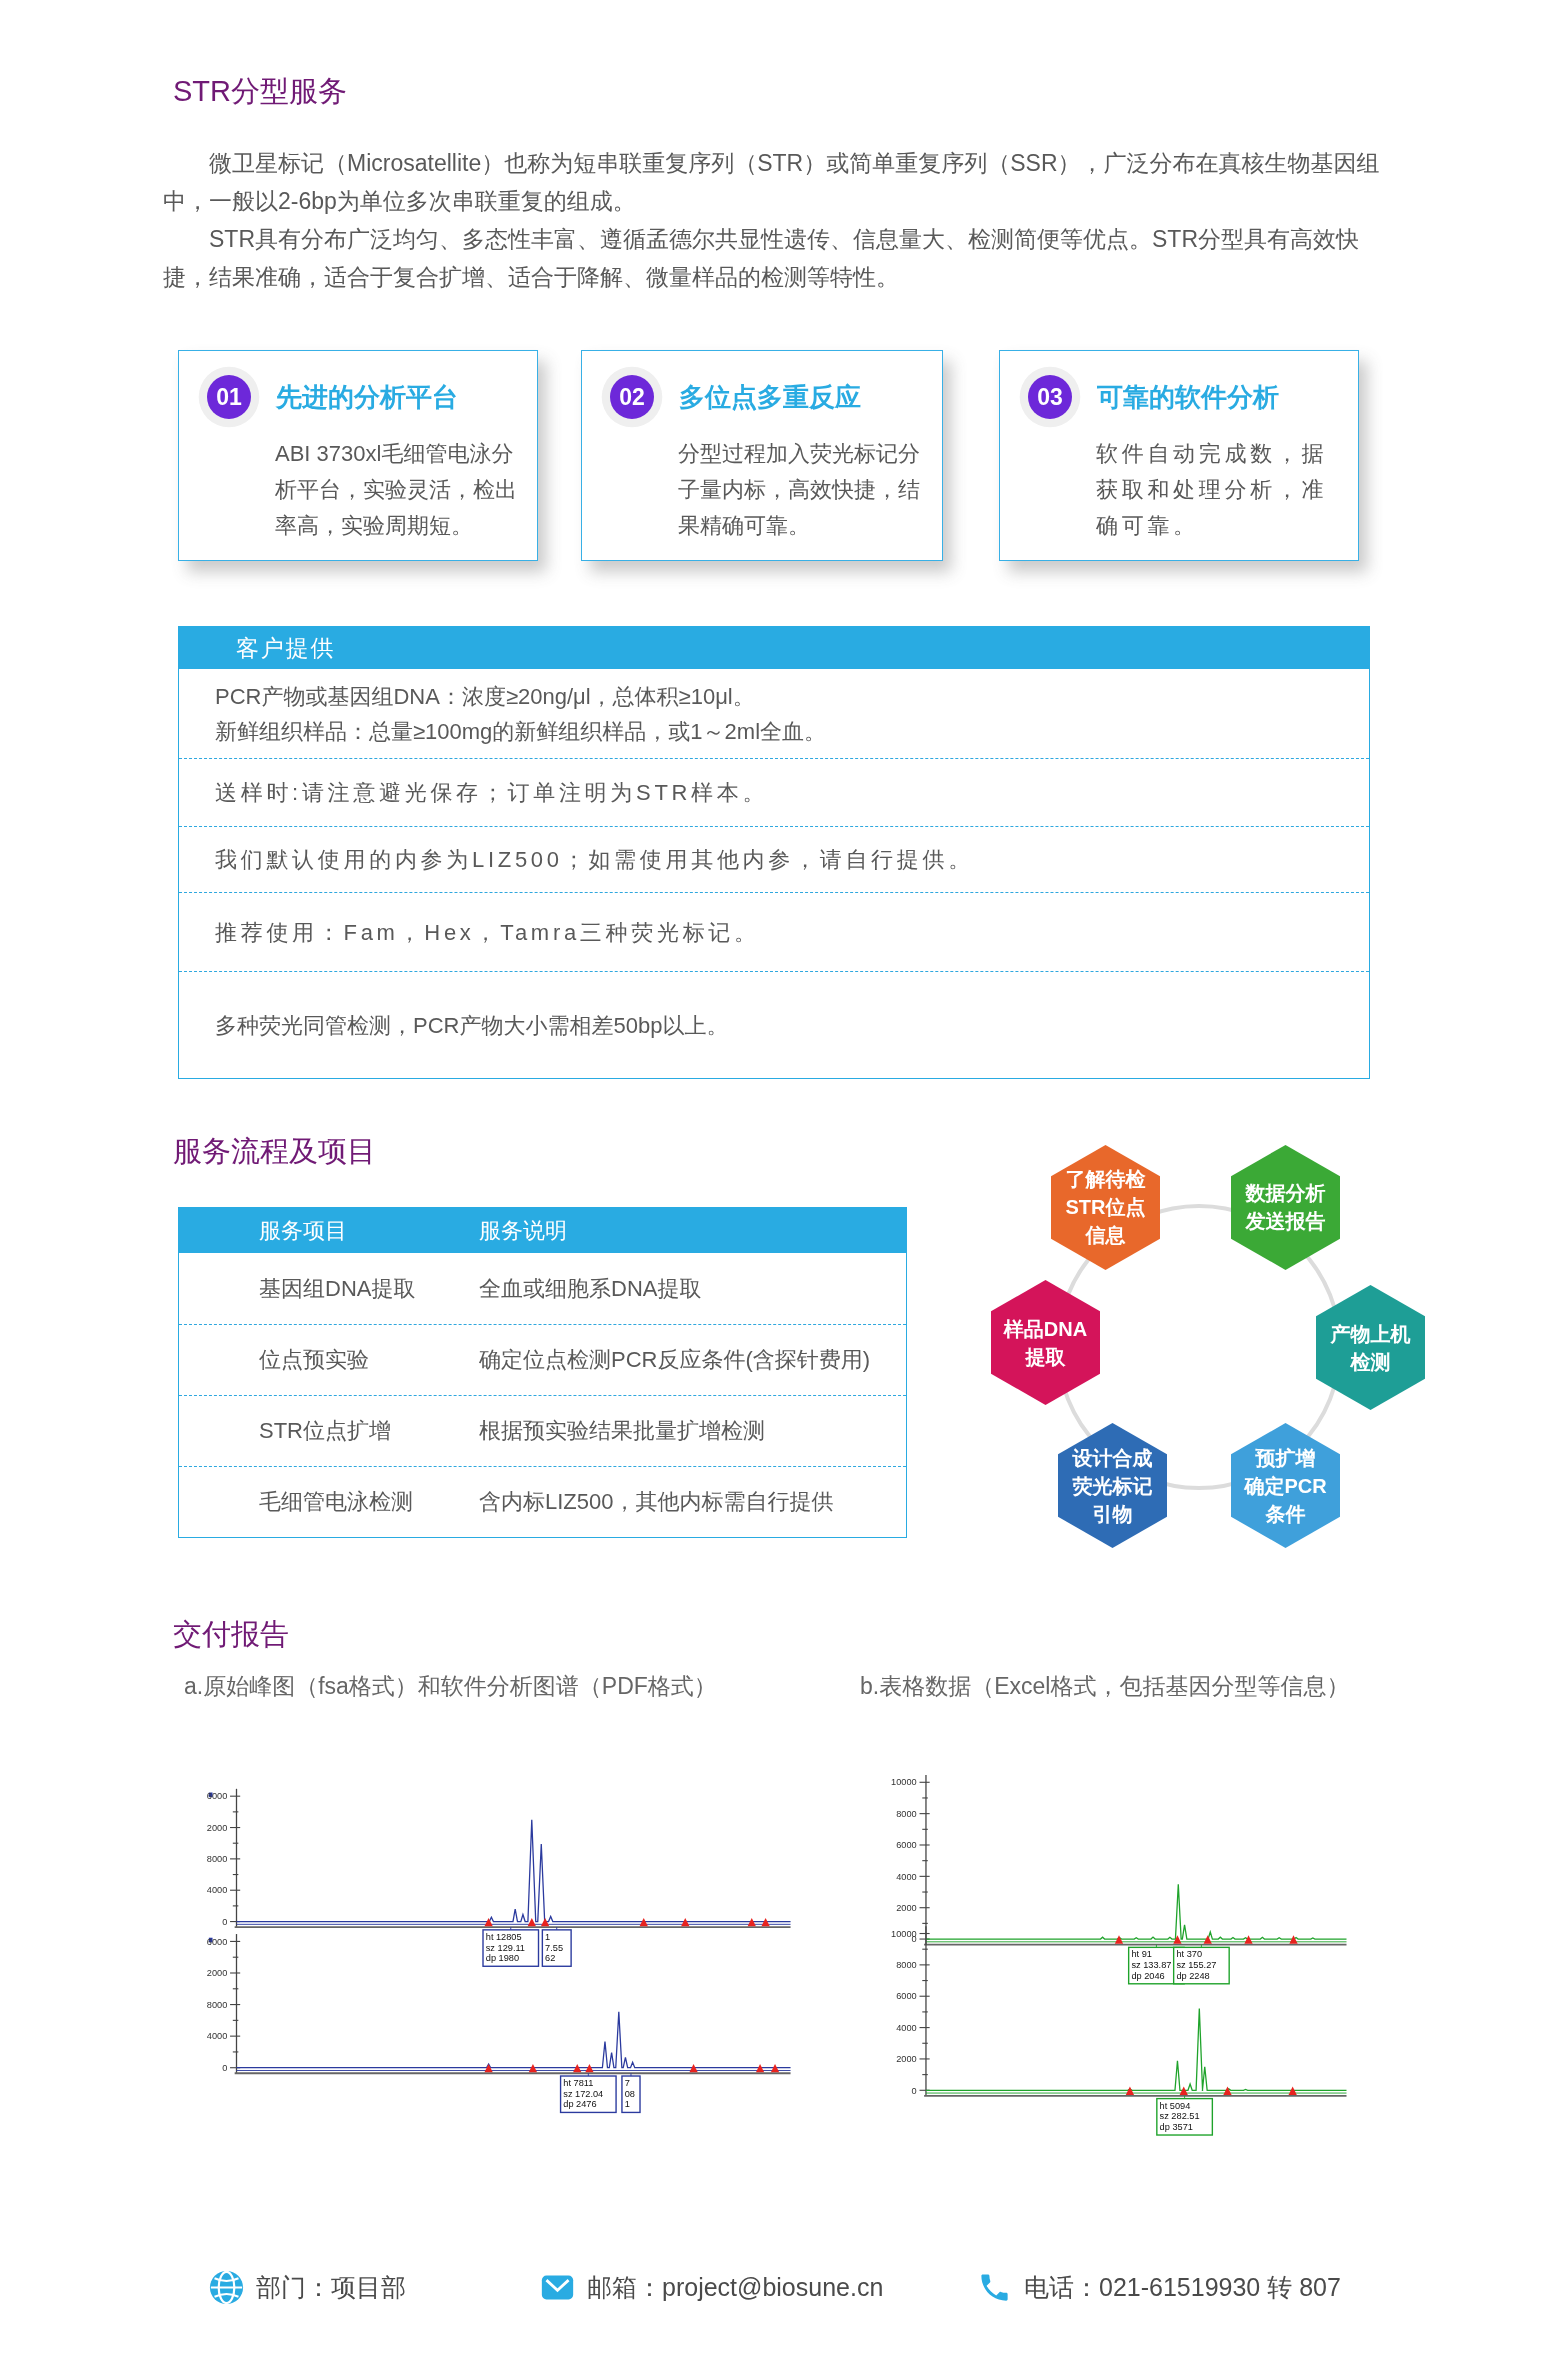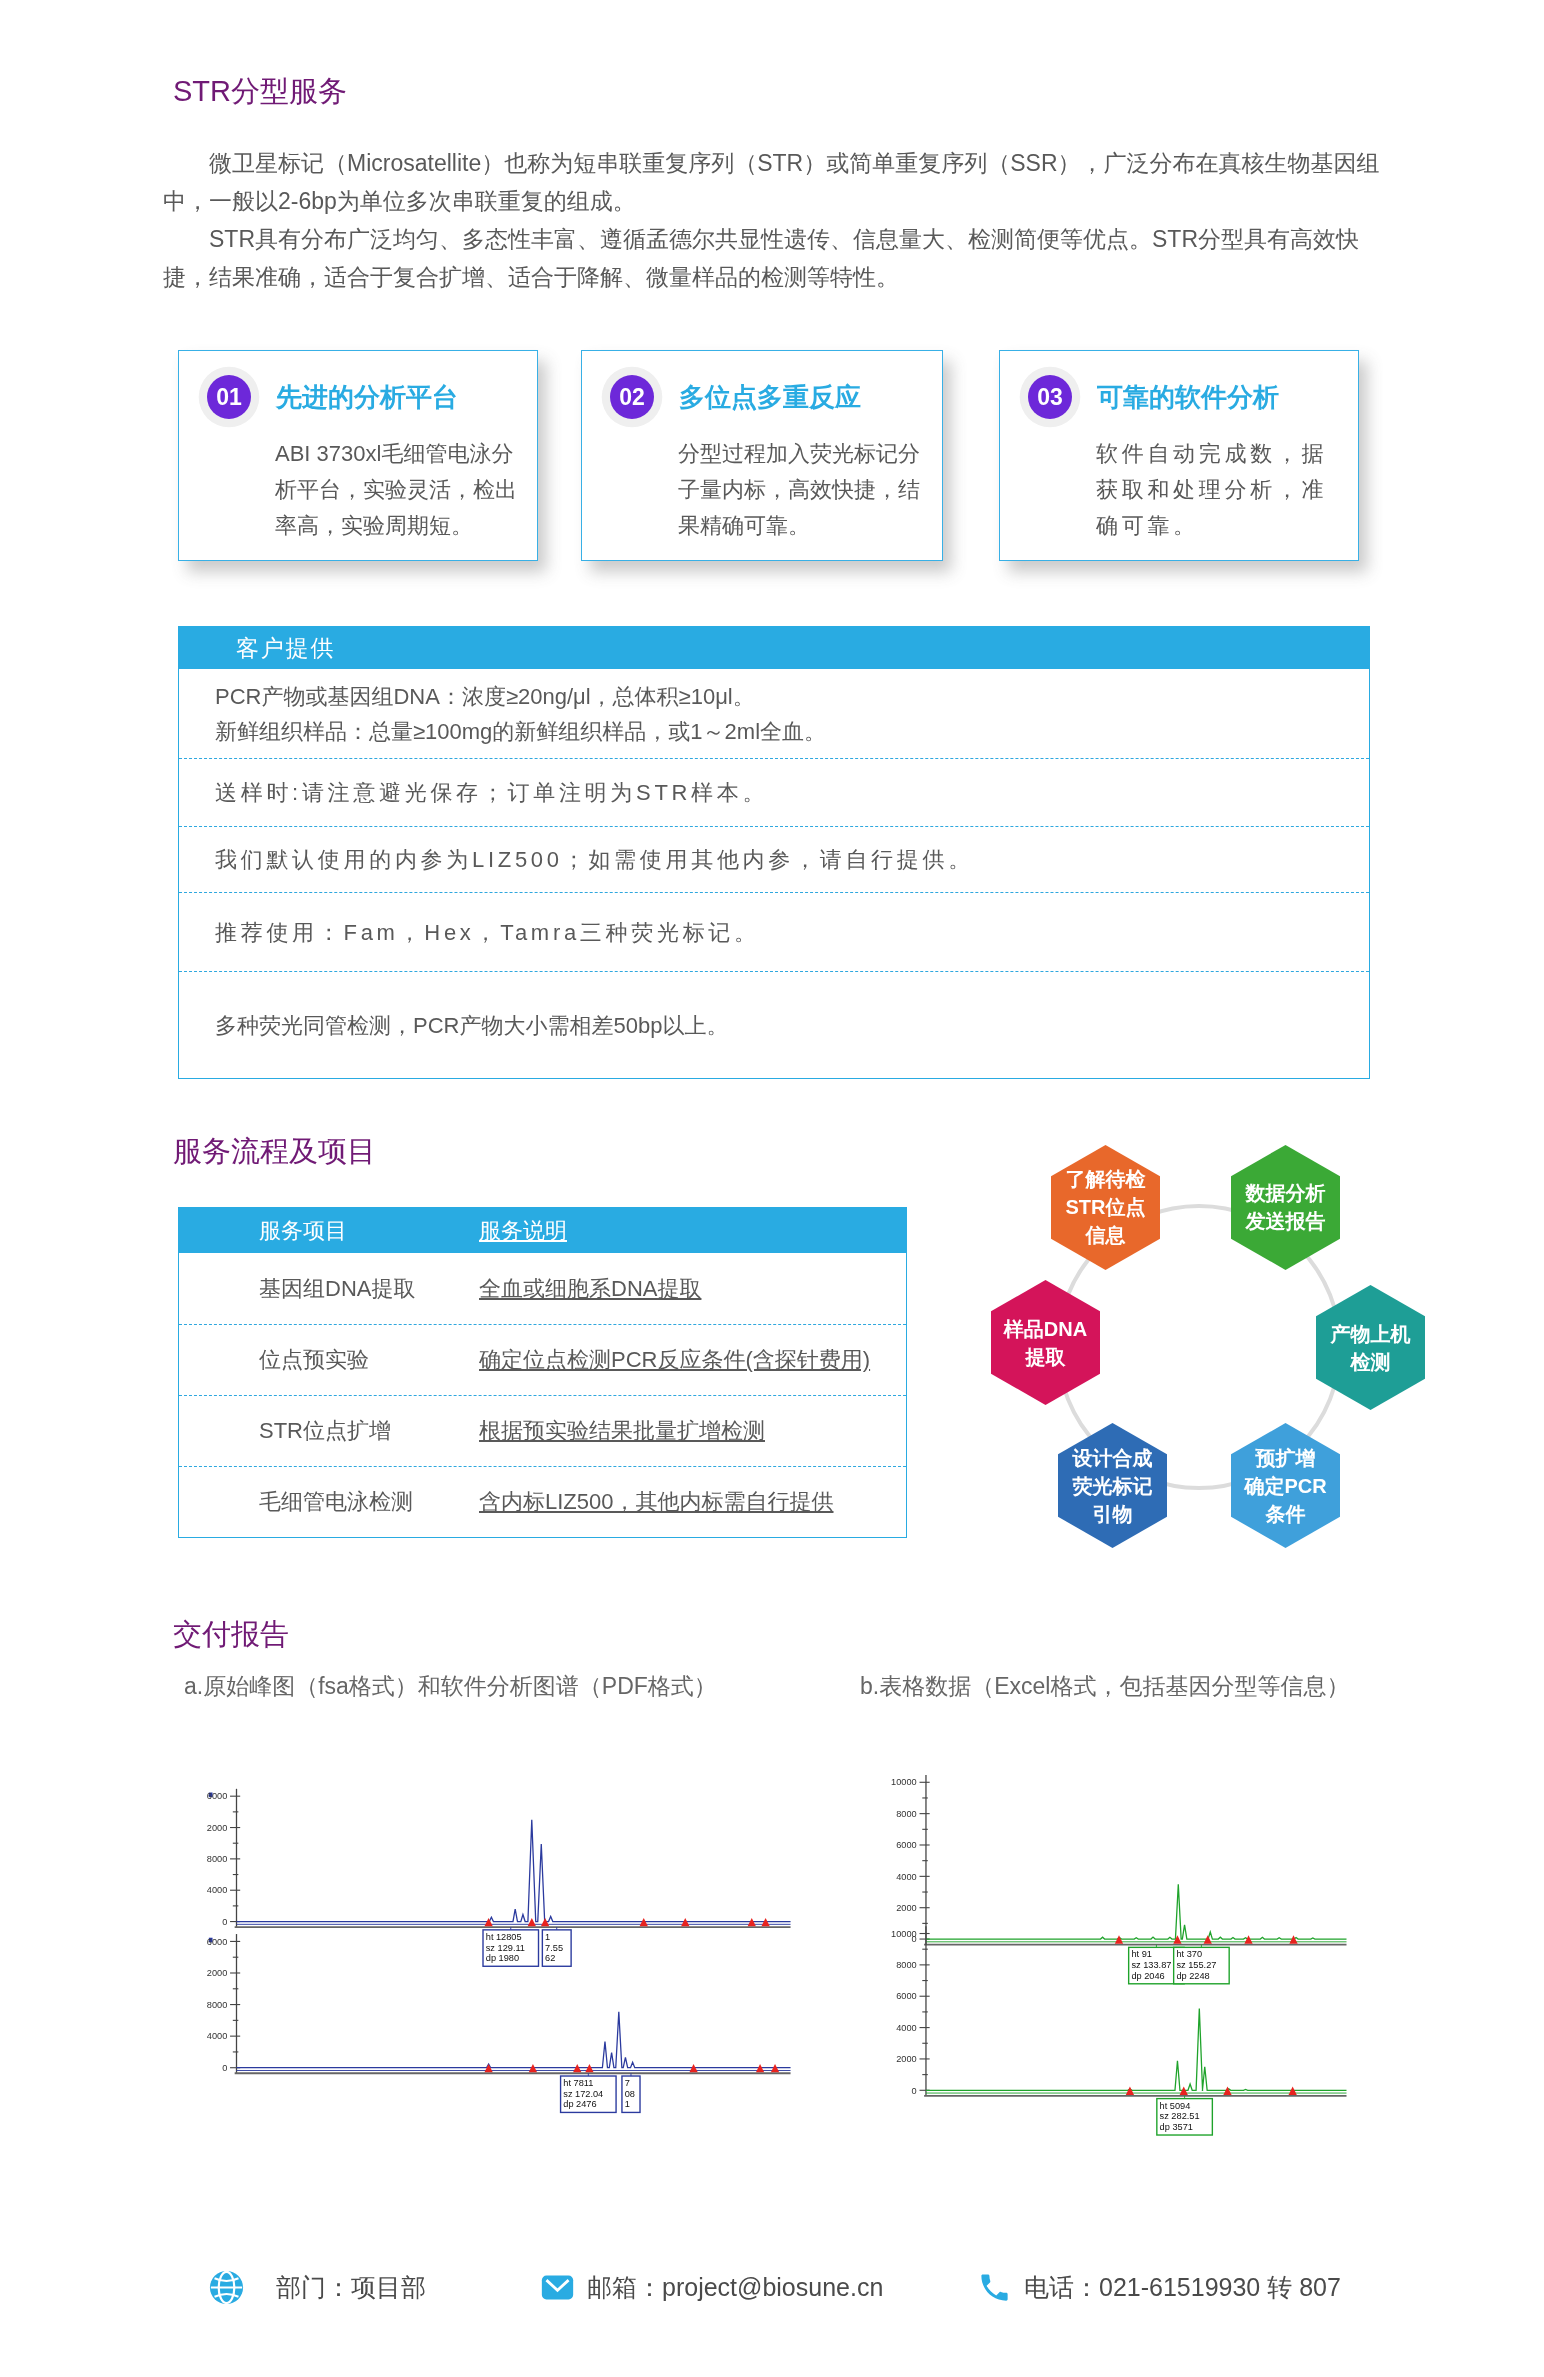--- a/index.html
+++ b/index.html
@@ -33,21 +33,21 @@
   .r1 { height:89px; } .r2 { height:68px; } .r3 { height:66px; } .r4 { height:79px; } .r5 { height:107px; }
   .ls { letter-spacing:3.7px; }
 
   
   #process-heading { left:173px; top:1132px; }
   #service-table { position:absolute; left:178px; top:1207px; width:729px; border:1.8px solid #29abe2; background:#fff; }
   .t-header { height:45px; background:#29abe2; display:flex; align-items:center; color:#fff; font-size:22px; }
   .t-row { height:71px; display:flex; align-items:center; font-size:22px; color:#595959; }
   .t-row + .t-row { border-top:1.8px dashed #2fa8df; }
   .col1 { width:300px; padding-left:80px; flex:none; }
-  .col2 { flex:1; padding-right:7.4px;text-decoration:underline; }
+  .col2 { flex:1; padding-right:7.4px; }
 
   
   #flow { position:absolute; left:959px; top:1144px; width:480px; height:433px; }
   .flow-circle { position:absolute; left:97px; top:60px; width:286px; height:286px;
                  border:4.6px solid #dcdcdc; border-radius:50%; }
   .hex { position:absolute; width:109px; height:125px; color:#fff; font-size:20px; font-weight:bold;
          line-height:28px; text-align:center; display:flex; flex-direction:column;
          align-items:center; justify-content:center;
          clip-path:polygon(50% 0,100% 25%,100% 75%,50% 100%,0 75%,0 25%); }
   #hex-0 { left:92px; top:0.9px; }   #hex-1 { left:272px; top:0.9px; }
@@ -59,21 +59,21 @@
   .sub-label { position:absolute; top:1671px; font-size:23px; color:#666; }
   #label-a { left:184px; } #label-b { left:860px; }
   .chart { position:absolute; }
   #chart-l1 { left:207px; top:1784px; width:590px; height:194px; }
   #chart-l2 { left:207px; top:1932px; width:590px; height:194px; }
   #chart-r1 { left:890px; top:1772px; width:498px; height:217px; }
   #chart-r2 { left:890px; top:1926px; width:498px; height:217px; }
 
   
   .f-item { position:absolute; top:2270px; display:flex; align-items:center; font-size:25px; color:#4a4a4a; }
-  #f-dept { left:209px;gap:20px; } #f-email { left:540px; } #f-phone { left:977px; }
+  #f-dept { left:209px; } #f-email { left:540px; } #f-phone { left:977px; }
   .f-icon { width:35px; height:35px; margin-right:12px; flex:none; }
 </style>
 </head>
 <body>
 
 <div class="page">
 
   <div class="h1" id="title">STR分型服务</div>
   <div id="intro">
     <p>微卫星标记（Microsatellite）也称为短串联重复序列（STR）或简单重复序列（SSR），广泛分布在真核生物基因组中，一般以2-6bp为单位多次串联重复的组成。</p>

